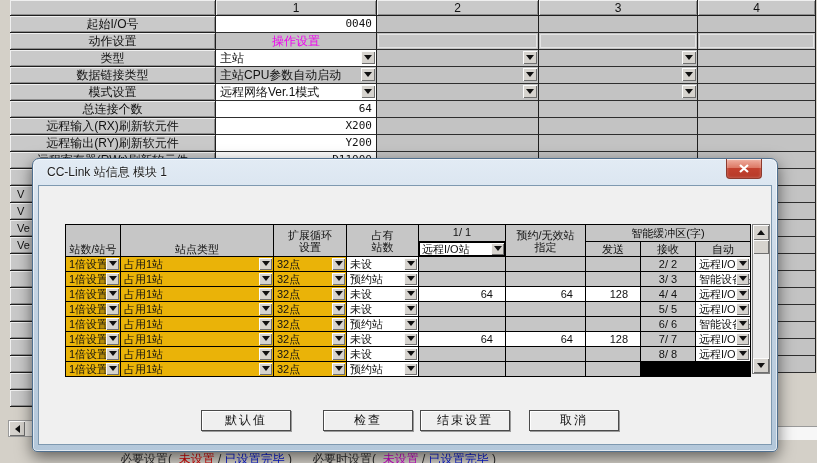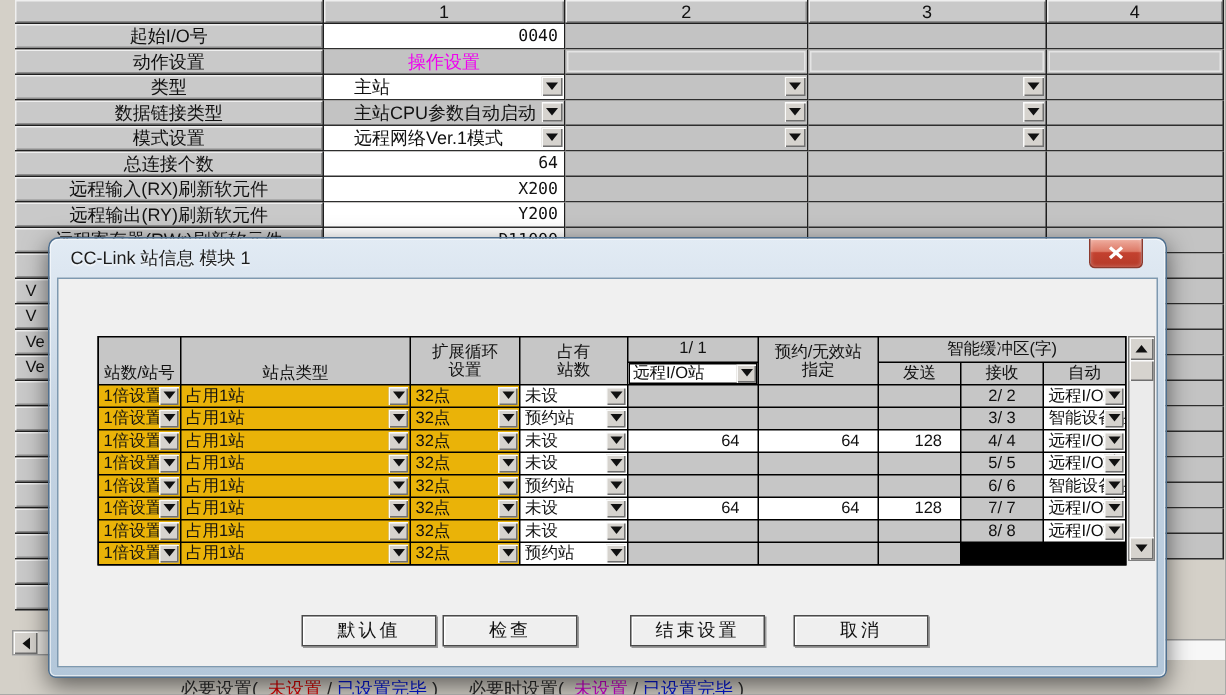--- a/index.html
+++ b/index.html
@@ -21,21 +21,21 @@
             box-shadow:inset 1px 1px 0 #efefef, inset -1px -1px 0 #8d8d8d;
             display:flex; align-items:center; justify-content:center; font-size:12px; overflow:hidden; }
   .lblbtn.frag { justify-content:flex-start; padding-left:7px; font-size:11px; }
   .cell { height:17px; background:#c3c3c3; border-right:1px solid #1f1f1f; border-bottom:1px solid #2e2e2e;
           position:relative; overflow:hidden; font-size:12px; line-height:16px; }
   .cell.val { background:#fff; text-align:right; padding-right:4px;
               font-family:"DejaVu Sans Mono","Liberation Mono",monospace; font-size:11px; }
   .cell.act { text-align:center; }
   .cell.act span { color:#f000f0; }
   .cell.actblank { box-shadow:inset 0 0 0 1px #c3c3c3, inset 0 0 0 2px #e4e4e4; background:#c7c7c7; }
-  .cell.combo { background:#fff; padding-left:20px; white-space:nowrap; }
+  .cell.combo { background:#fff; padding-left:4px; white-space:nowrap; }
   .cell.combo.gray { background:#c3c3c3; }
   .arrowbtn { position:absolute; right:1px; top:1px; width:14px; height:13px; background:#d6d3ce;
               box-shadow:inset 1px 1px 0 #fbfbfb, inset -1px -1px 0 #6f6f6f;
               display:flex; align-items:center; justify-content:center; }
   .tri-down { width:0; height:0; border-left:4px solid transparent; border-right:4px solid transparent;
               border-top:5px solid #111; }
   .tri-up   { width:0; height:0; border-left:4px solid transparent; border-right:4px solid transparent;
               border-bottom:5px solid #111; }
   .tri-left { width:0; height:0; border-top:4px solid transparent; border-bottom:4px solid transparent;
               border-right:5px solid #111; }
@@ -512,19 +512,19 @@
         </div>
         <div class="thumb"></div>
         <div class="track"></div>
         <div class="sbbtn">
           <div class="tri-down"></div>
         </div>
       </div>
 
       <div id="btn-row">
           <div class="dlg-btn" style="left: 162px;">默认值</div>
-          <div class="dlg-btn" style="left: 256px;">检查</div>
+          <div class="dlg-btn" style="left: 284px;">检查</div>
           <div class="dlg-btn" style="left: 381px;">结束设置</div>
           <div class="dlg-btn" style="left: 490px;">取消</div>
         </div>
     </div>
   </div>
 </div>
 
 </body></html>

